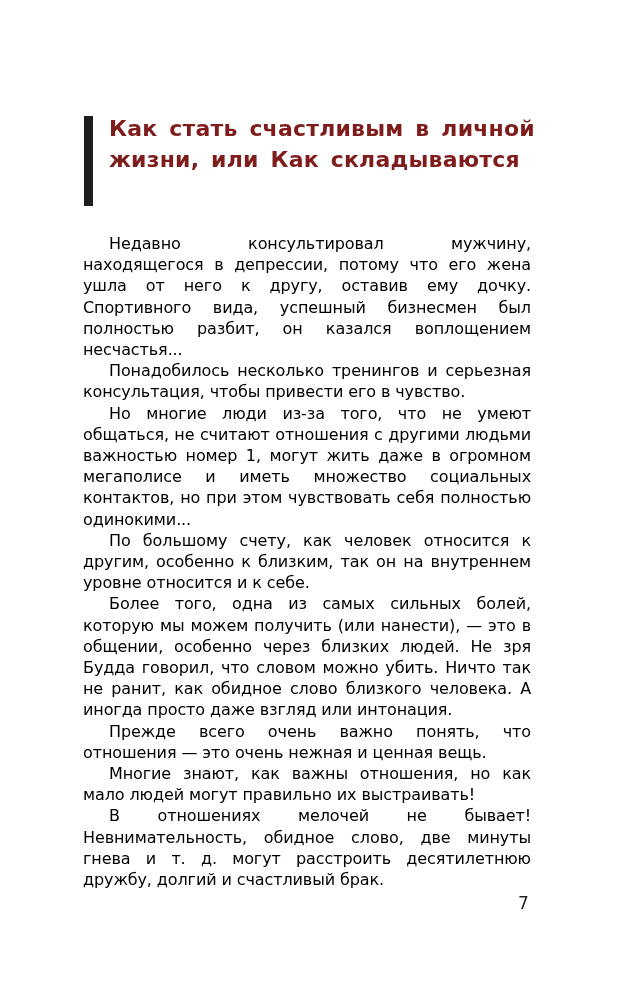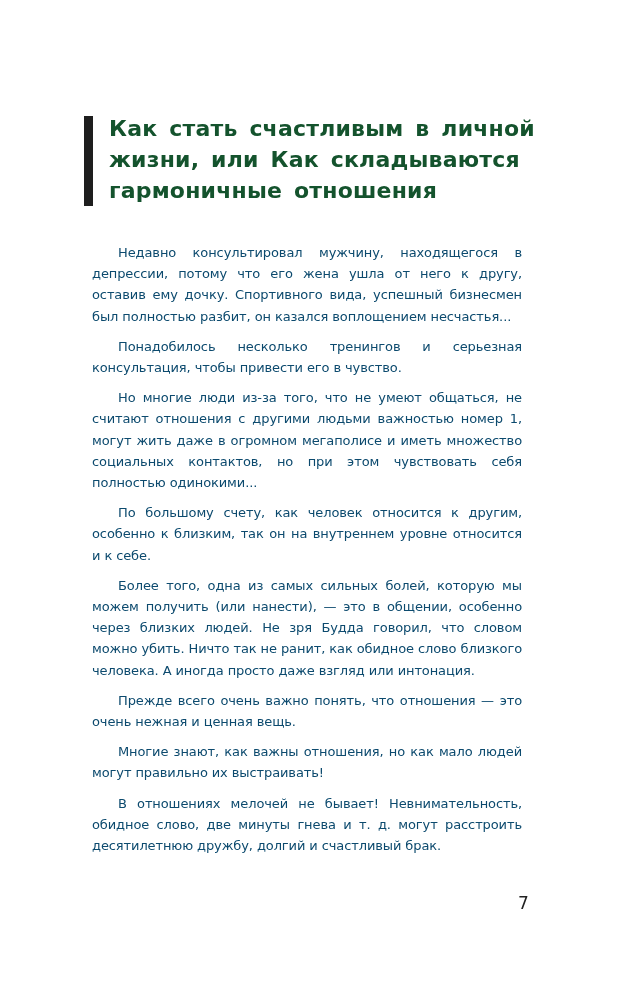--- a/index.html
+++ b/index.html
@@ -5,41 +5,40 @@
   html, body { margin: 0; padding: 0; }
   body {
     width: 620px; height: 1001px; background: #ffffff; position: relative; overflow: hidden;
     font-family: "DejaVu Sans", sans-serif; color: #222222;
   }
   .title-block { position: absolute; left: 84px; top: 116px; width: 460px; height: 90px; }
   .title-bar { position: absolute; left: 0; top: 0; width: 9px; height: 90px; background: #1e1e1e; }
   .title {
     position: absolute; left: 25px; top: -3px; margin: 0;
     font-family: "DejaVu Sans", sans-serif; font-weight: bold; font-size: 22px;
-    line-height: 31px; color: #14532d; letter-spacing: 0.2px; word-spacing: 4px;
+    line-height: 31px; color: #7f1d1d; letter-spacing: 0.2px; word-spacing: 4px;
   }
   .body-text { position: absolute; left: 83px; top: 233px; width: 448px; }
   .para {
-    margin: 9px; font-size: 13px; line-height: 21.2px; text-indent: 26px;
-    text-align: justify; color: #0c4a6e; letter-spacing: -0.1px;
+    margin: 0; font-size: 16px; line-height: 21.2px; text-indent: 26px;
+    text-align: justify; color: #000000; letter-spacing: -0.1px;
   }
   .para b { font-weight: normal; }
   .page-number {
     position: absolute; left: 518px; top: 893px; font-size: 17px; color: #222;
   }
 </style>
 </head>
 <body>
 
 <div class="title-block">
   <div class="title-bar"></div>
   <h1 class="title">
     <span>Как стать счастливым в личной</span><br>
     <span>жизни, или Как складываются</span><br>
-    <span>гармоничные отношения</span>
   </h1>
 </div>
 
 <div class="body-text">
   <p class="para"><span>Недавно консультировал мужчину, находящегося в депрессии, потому что его жена ушла от него к другу, оставив ему дочку. Спортивного вида, успешный бизнесмен был полностью разбит, он казался воплощением несчастья...</span></p>
   <p class="para"><span>Понадобилось несколько тренингов и серьезная консультация, чтобы привести его в чувство.</span></p>
   <p class="para"><span>Но многие люди из-за того, что не умеют общаться, не считают отношения с другими людьми важностью номер 1, могут жить даже в огромном мегаполисе и иметь множество социальных контактов, но при этом чувствовать себя полностью одинокими...</span></p>
   <p class="para"><span>По большому счету, как человек относится к другим, особенно к близким, так он на внутреннем уровне относится и к себе.</span></p>
   <p class="para"><span>Более того, одна из самых сильных болей, которую мы можем получить (или нанести), — это в общении, особенно через близких людей. Не зря Будда говорил, что словом можно убить. Ничто так не ранит, как обидное слово близкого человека. А иногда просто даже взгляд или интонация.</span></p>
   <p class="para"><span>Прежде всего очень важно понять, что отношения — это очень нежная и ценная вещь.</span></p>

